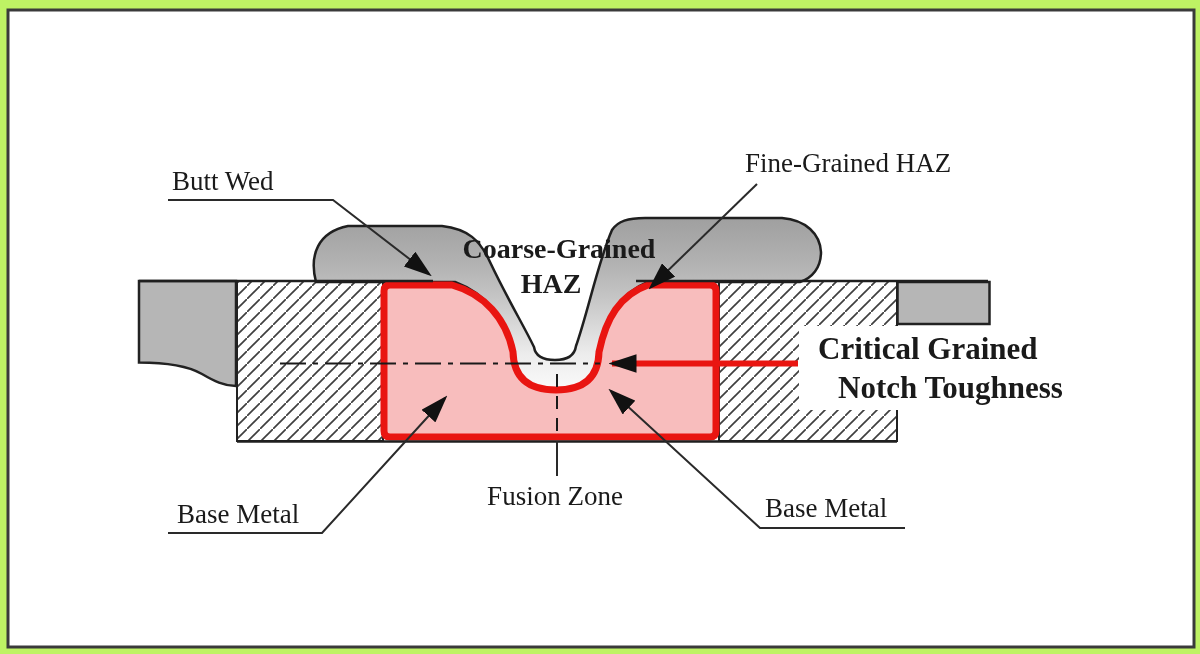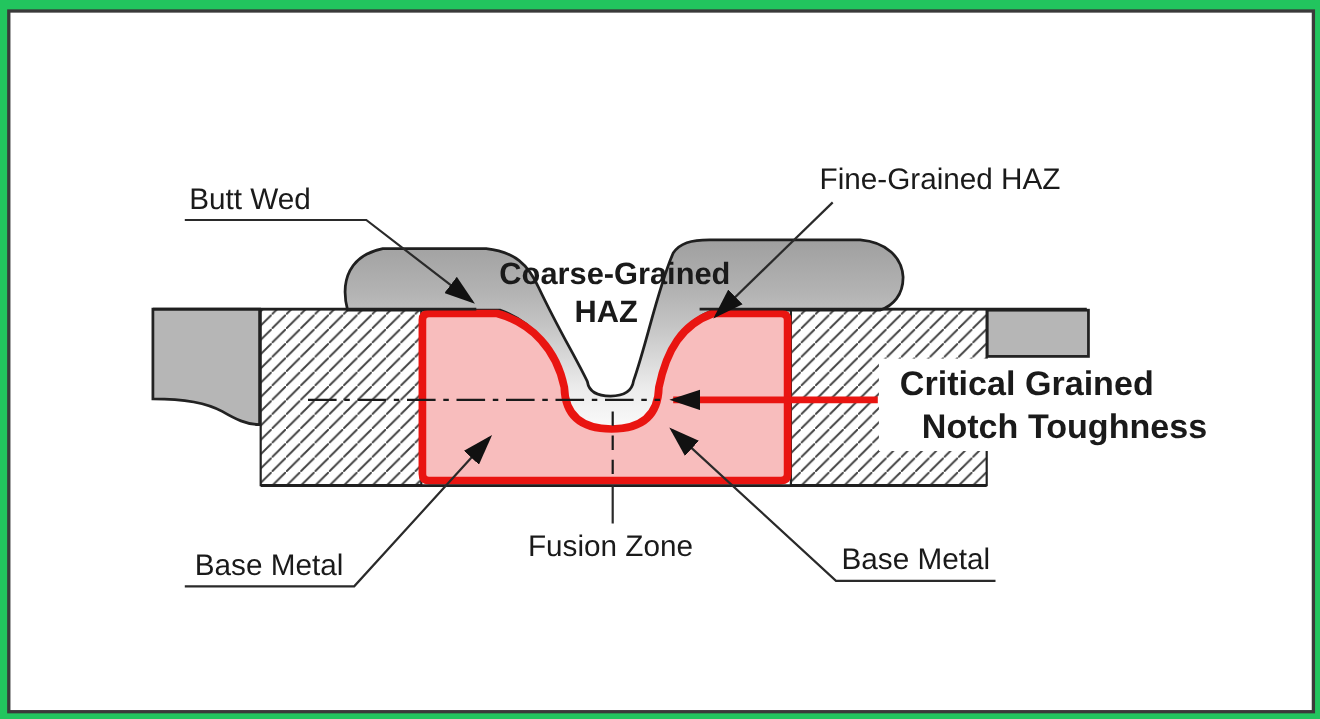--- a/index.html
+++ b/index.html
@@ -1,17 +1,17 @@
 <!DOCTYPE html>
 <html><head>
 <meta charset="utf-8">
 <style>
   html,body{margin:0;padding:0;background:#ffffff;}
-  .stage{position:relative;width:1200px;height:654px;background:#22c55e;overflow:hidden;
-         font-family:Liberation Sans, sans-serif;}
+  .stage{position:relative;width:1200px;height:654px;background:#bef264;overflow:hidden;
+         font-family:Liberation Serif, serif;}
   svg{display:block;}
   text{fill:#1a1a1a;}
   .lbl{font-size:27px;font-weight:400;}
   .lbl-bold{font-size:28px;font-weight:700;}
   .lbl-critical{font-size:31px;font-weight:700;}
 </style>
 </head>
 <body>
 
 <div class="stage">

